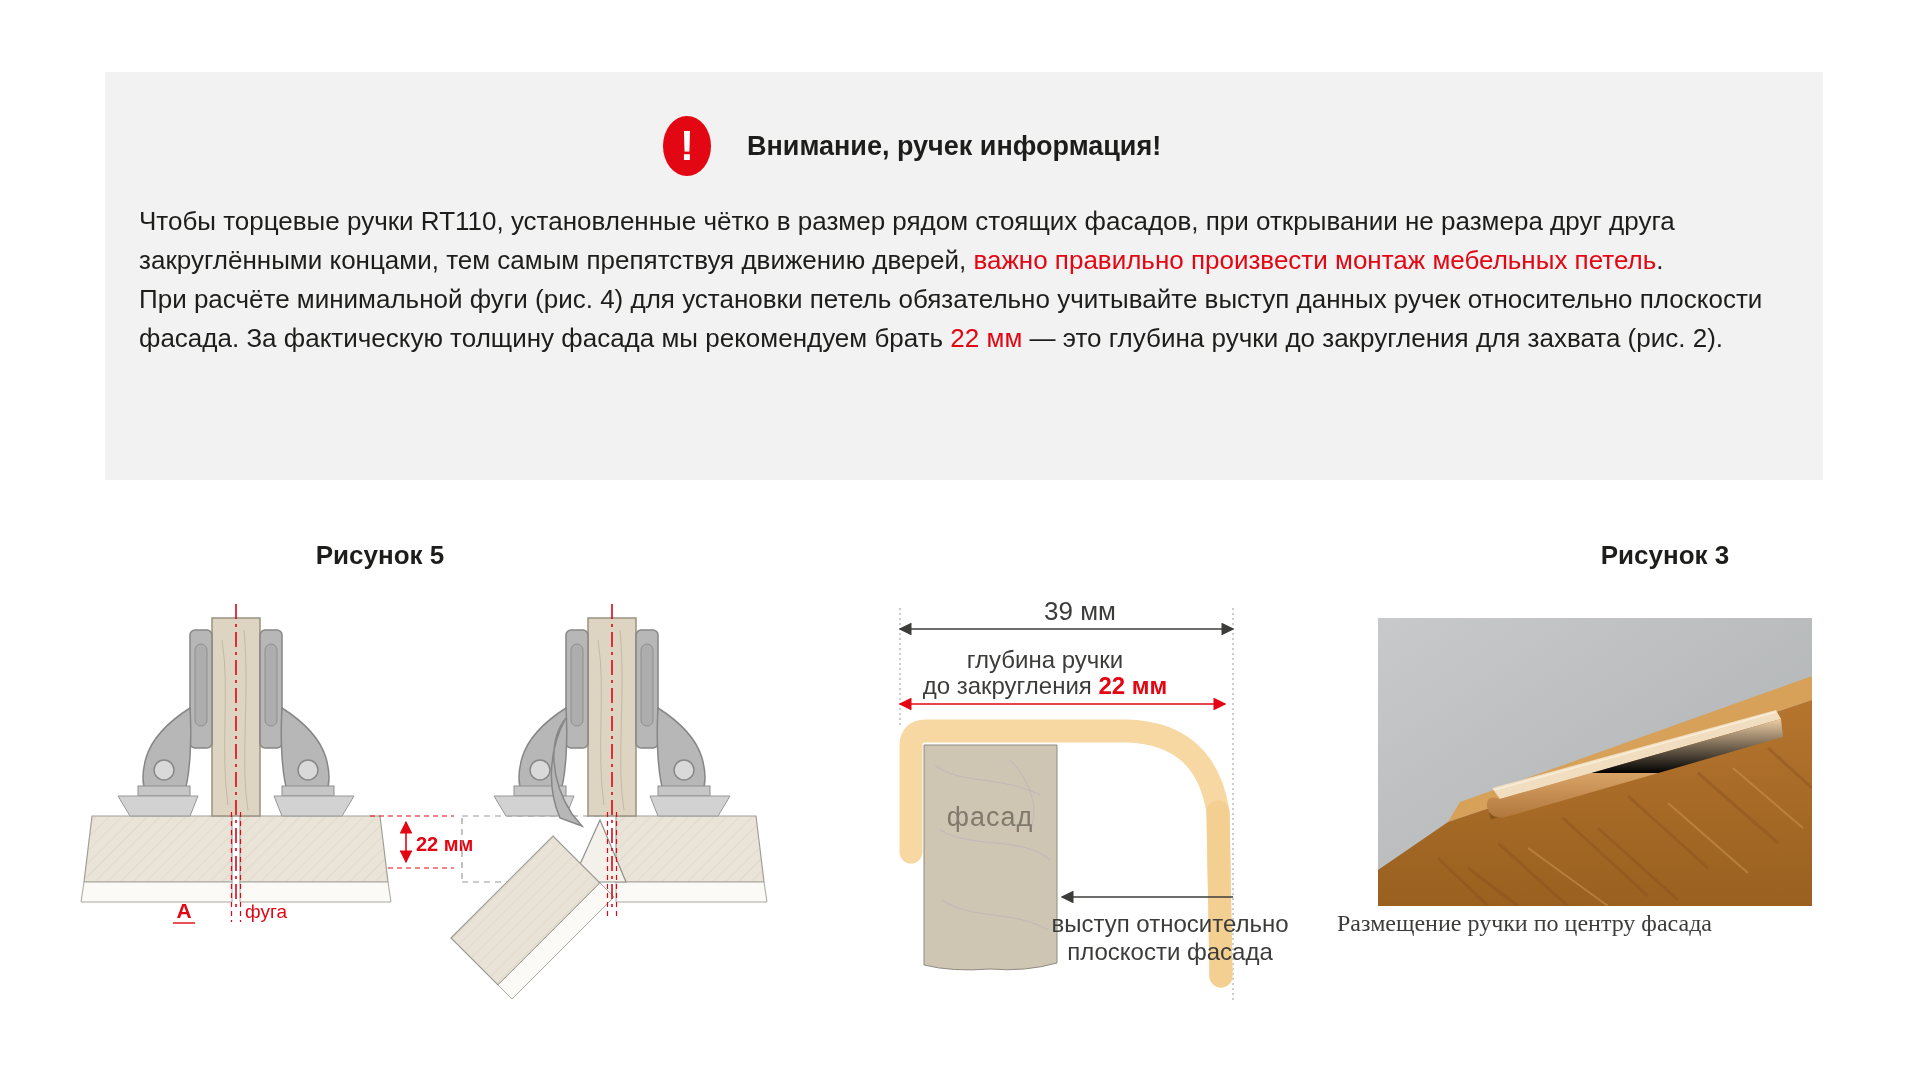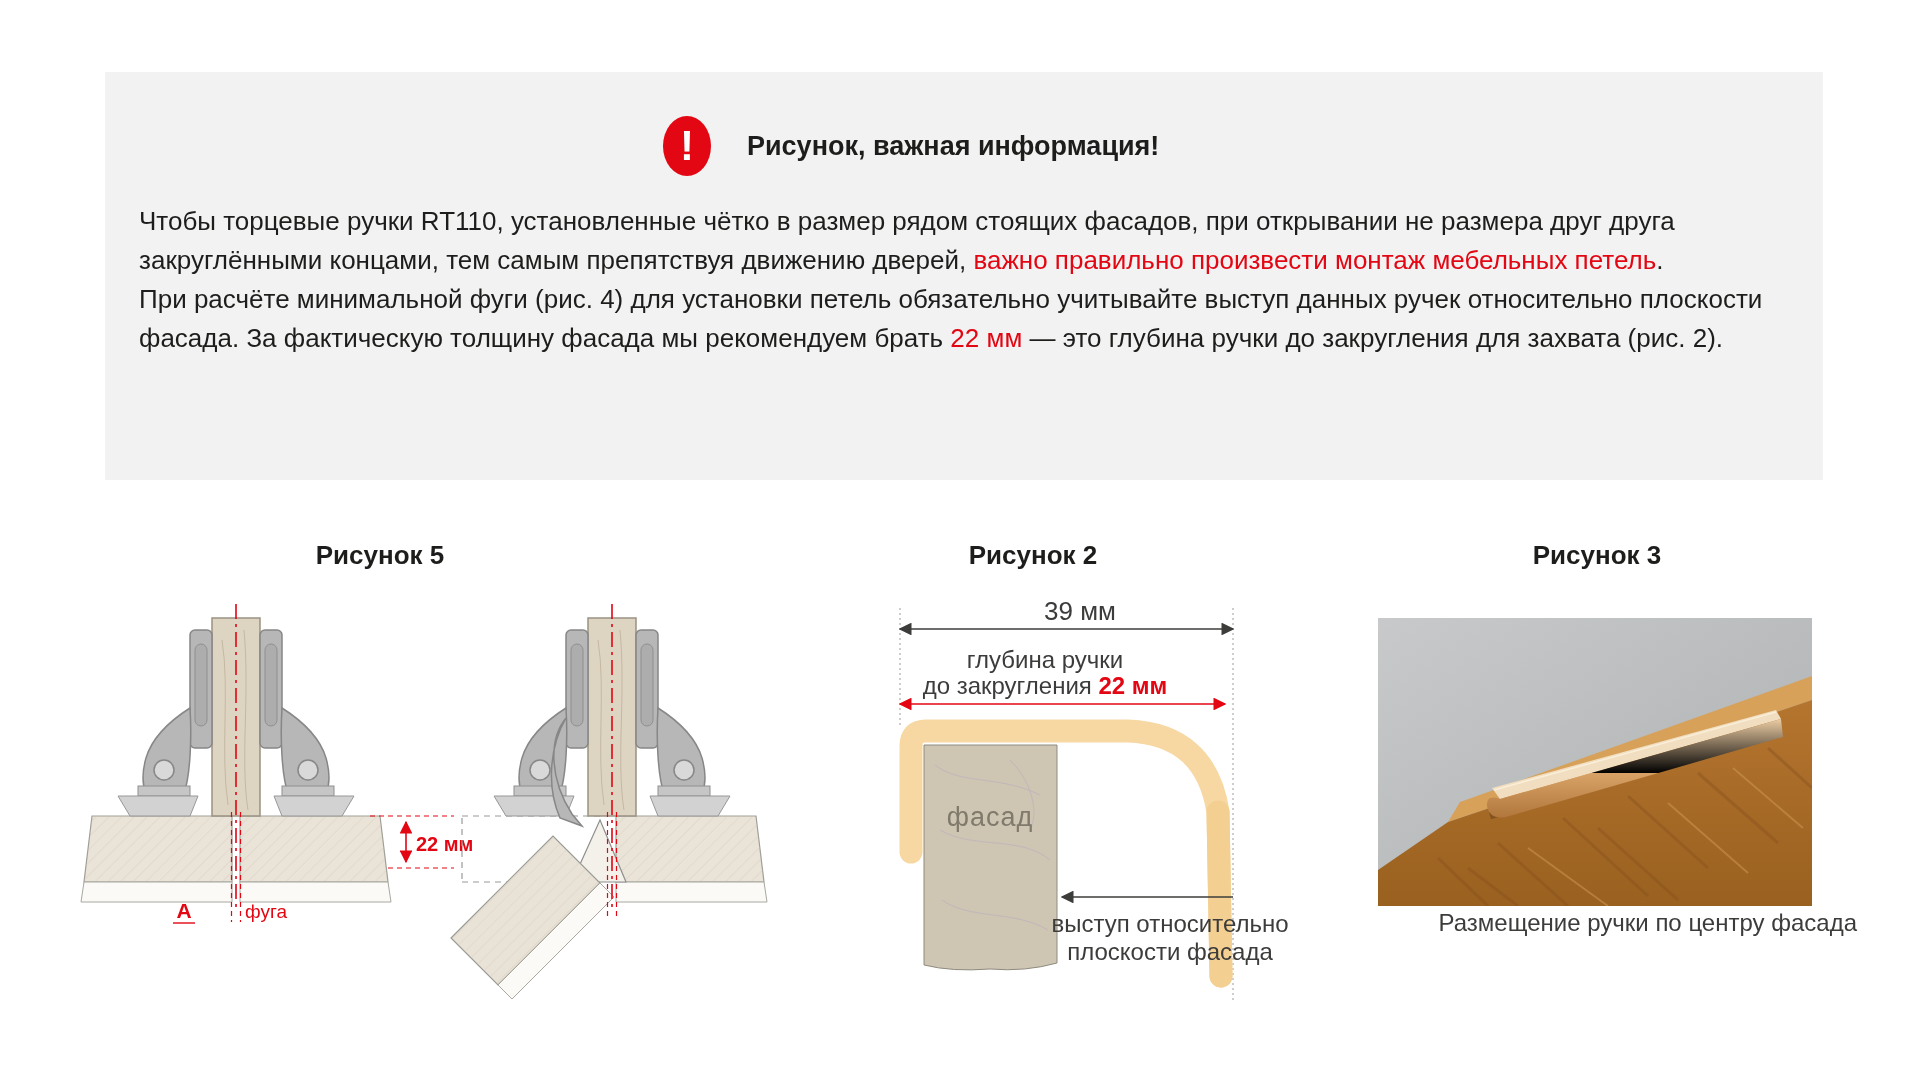--- a/index.html
+++ b/index.html
@@ -15,43 +15,42 @@
     display:flex;align-items:center;justify-content:center;
     color:#ffffff;font-weight:bold;font-size:42px;line-height:1;flex:0 0 auto;
   }
   .notice-title{margin:0;font-size:27px;font-weight:bold;color:#1d1d1b;}
   .notice-body{padding:26px 34px 0 34px;font-size:26px;line-height:39px;}
   .notice-body p{margin:0;}
   .red{color:#e30613;font-weight:bold;}
   .notice-body strong{font-weight:normal;}
   
   .fig-title{position:absolute;font-size:26px;font-weight:bold;text-align:center;color:#1d1d1b;}
-  .fig-caption{position:absolute;font-size:24px;line-height:30px;text-align:right;color:#3c3c3b;}
+  .fig-caption{position:absolute;font-size:24px;line-height:30px;text-align:left;color:#3c3c3b;font-family:Liberation Serif, serif;}
   .figsvg{position:absolute;}
   svg text{font-family:"Liberation Sans",sans-serif;}
 </style>
 </head>
 <body>
 
 <div class="stage">
 
   <section class="notice">
     <div class="notice-header">
       <span class="warn-icon">!</span>
-      <h1 class="notice-title">Рисунок, важная информация!</h1>
+      <h1 class="notice-title">Внимание, ручек информация!</h1>
     </div>
     <div class="notice-body">
       <p><span>Чтобы торцевые ручки RT110, установленные чётко в размер рядом стоящих фасадов, при открывании не размера друг друга закруглёнными концами, тем самым препятствуя движению дверей, </span><strong class="red">важно правильно произвести монтаж мебельных петель</strong><span>.</span></p>
       <p><span>При расчёте минимальной фуги (рис. 4) для установки петель </span><strong>обязательно учитывайте выступ данных ручек относительно плоскости фасада. За фактическую толщину фасада мы рекомендуем брать </strong><strong class="red">22 мм</strong><span> — это глубина ручки до закругления для захвата (рис. 2).</span></p>
     </div>
   </section>
 
   <div class="fig-title" style="left:230px;top:540px;width:300px;">Рисунок 5</div>
-  <div class="fig-title" style="left:883px;top:540px;width:300px;">Рисунок 2</div>
-  <div class="fig-title" style="left:1447px;top:540px;width:300px;">Рисунок 3</div>
+  <div class="fig-title" style="left:1515px;top:540px;width:300px;">Рисунок 3</div>
 
   <svg class="figsvg" style="left:70px;top:600px;" width="720" height="410" viewBox="0 0 720 410">
     <defs>
       <marker id="mR" viewBox="0 0 10 10" refX="9" refY="5" markerWidth="8" markerHeight="8" orient="auto-start-reverse">
         <path d="M0,0 L10,5 L0,10 Z" fill="#e30613"></path>
       </marker>
       <pattern id="hatch" width="9" height="9" patternTransform="rotate(45)" patternUnits="userSpaceOnUse">
         <line x1="0" y1="0" x2="0" y2="9" stroke="#cfc6b5" stroke-width="1.2"></line>
       </pattern>
       <g id="hingeR">

